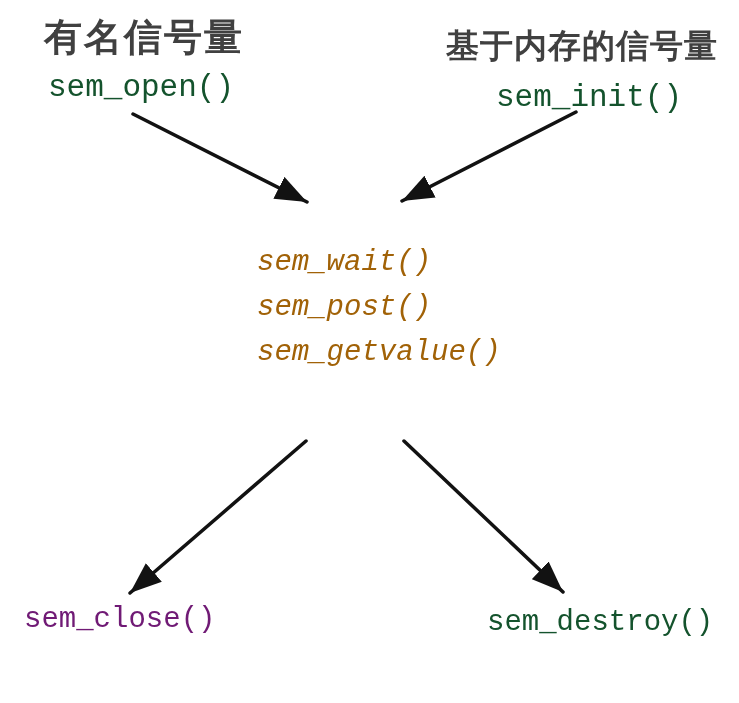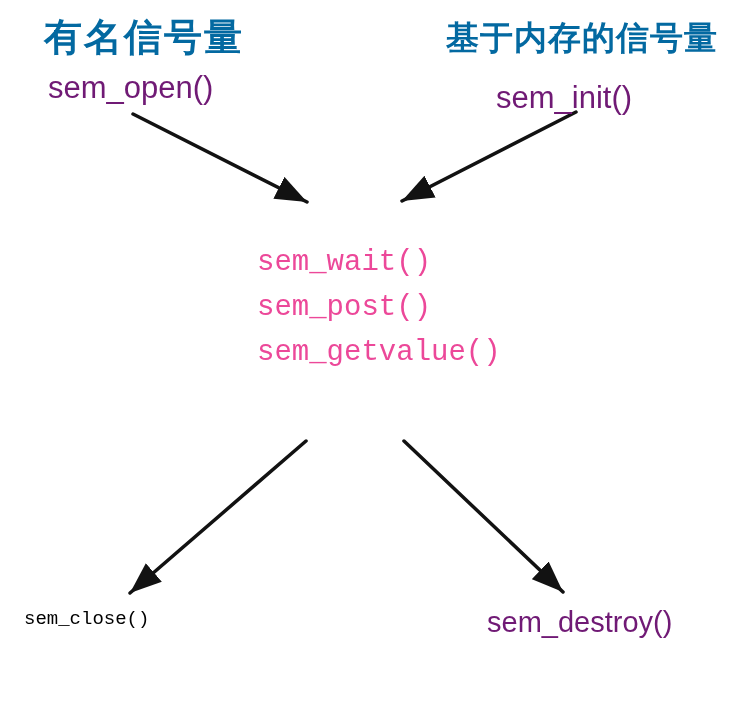--- a/index.html
+++ b/index.html
@@ -12,55 +12,56 @@
     width: 739px;
     height: 703px;
     background: #ffffff;
     overflow: hidden;
     font-family: "Liberation Sans", sans-serif;
   }
   .zh-title {
     position: absolute;
     font-family: "Liberation Sans", "DejaVu Sans", sans-serif;
     font-weight: 700;
-    color: #0369a1;
+    color: #404040;
     white-space: pre;
   }
   .zh-left  { left: 44px;  top: 12px; font-size: 38px; letter-spacing: 2px; }
-  .zh-right { left: 446px; top: 16px; font-size: 33px; letter-spacing: 1px; }
+  .zh-right { left: 446px; top: 24px; font-size: 33px; letter-spacing: 1px; }
   .fn {
     position: absolute;
-    font-family: Liberation Sans, sans-serif;
-    color: #701a75;
+    font-family: Liberation Mono, monospace;
+    color: #14532d;
     white-space: pre;
   }
   .fn-top { font-size: 31px; }
   #fn-open    { left: 48px;  top: 70px; }
   #fn-init    { left: 496px; top: 80px; }
   #core-block {
     position: absolute;
     left: 257px;
     top: 240px;
   }
   #core-block .fn-line {
     font-family: "Liberation Mono", "DejaVu Sans Mono", monospace;
-    color: #ec4899;
+    color: #a16207;
     font-size: 29px;
     line-height: 45px;
     white-space: pre;
+    font-style: italic;
   }
   #named-cleanup-block {
     position: absolute;
     left: 24px;
     top: 596px;
   }
   #named-cleanup-block .fn-line {
     font-family: "Liberation Mono", "DejaVu Sans Mono", monospace;
-    color: #000000;
-    font-size: 19px;
+    color: #701a75;
+    font-size: 29px;
     line-height: 47px;
     white-space: pre;
   }
   #fn-destroy { left: 487px; top: 606px; font-size: 29px; text-align: center; }
   #arrow-layer {
     position: absolute;
     left: 0;
     top: 0;
     width: 739px;
     height: 703px;

